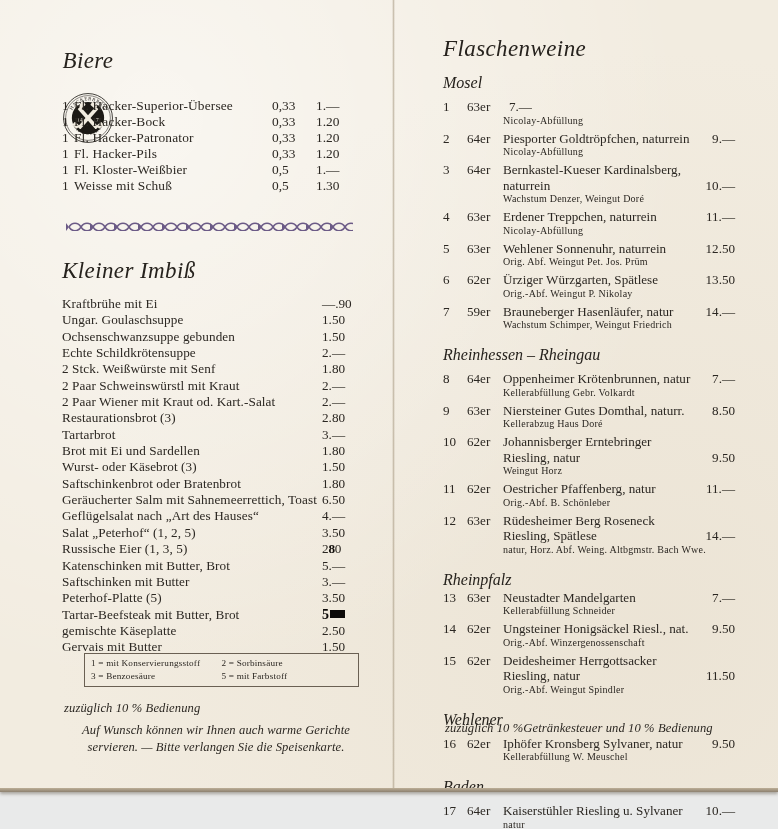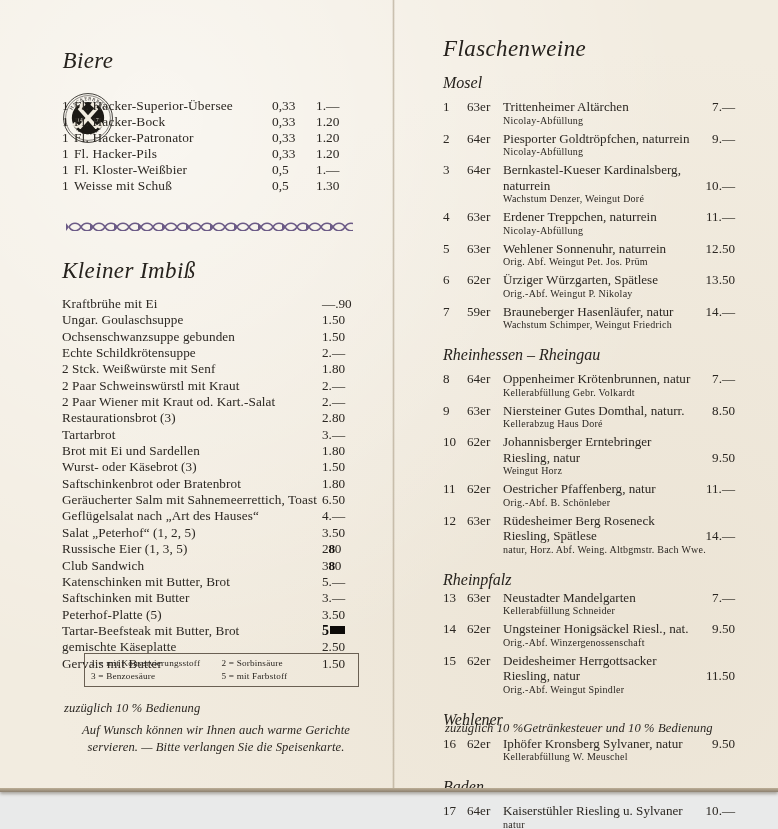--- a/index.html
+++ b/index.html
@@ -367,24 +367,20 @@
         </div>
         <div class="imbiss-row">
           <span class="imbiss-name">Salat „Peterhof“ (1, 2, 5)</span>
           <span class="imbiss-price">3.50</span>
         </div>
         <div class="imbiss-row">
           <span class="imbiss-name">Russische Eier (1, 3, 5)</span>
           <span class="imbiss-price"><span>2</span><span></span><span class="stamp-digit">8</span><span>0</span></span>
         </div>
         <div class="imbiss-row">
-          <span class="imbiss-name">Club Sandwich</span>
-          <span class="imbiss-price"><span>3</span><span></span><span class="stamp-digit">8</span><span>0</span></span>
-        </div>
-        <div class="imbiss-row">
           <span class="imbiss-name">Katenschinken mit Butter, Brot</span>
           <span class="imbiss-price">5.—</span>
         </div>
         <div class="imbiss-row">
           <span class="imbiss-name">Saftschinken mit Butter</span>
           <span class="imbiss-price">3.—</span>
         </div>
         <div class="imbiss-row">
           <span class="imbiss-name">Peterhof-Platte (5)</span>
           <span class="imbiss-price">3.50</span>
@@ -424,21 +420,20 @@
     <div class="wine-head">
       <h1 class="section-title">Flaschenweine</h1>
     </div>
 
     <div id="wine-regions" style="position:absolute; left:0; top:74px; width:292px;">
         <h2 class="region" style="margin: 0px 0px 7px;">Mosel</h2>
         <div class="wine-item">
           <div class="wine-row">
             <span class="wine-num">1</span>
             <span class="wine-year">63er</span>
-            <span class="wine-main">Trittenheimer Altärchen</span>
             <span class="wine-price">7.—</span>
           </div>
           <div class="wine-sub">Nicolay-Abfüllung</div>
         </div>
         <div class="wine-item">
           <div class="wine-row">
             <span class="wine-num">2</span>
             <span class="wine-year">64er</span>
             <span class="wine-main">Piesporter Goldtröpfchen, naturrein</span>
             <span class="wine-price">9.—</span>

